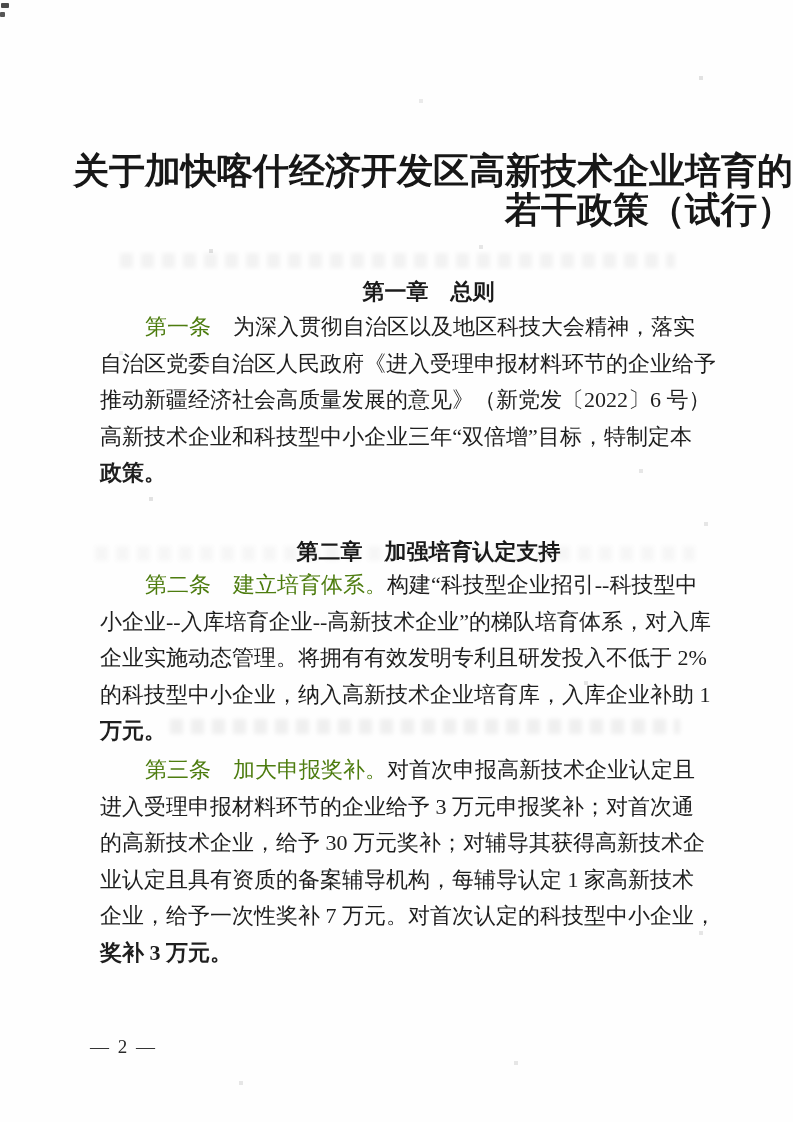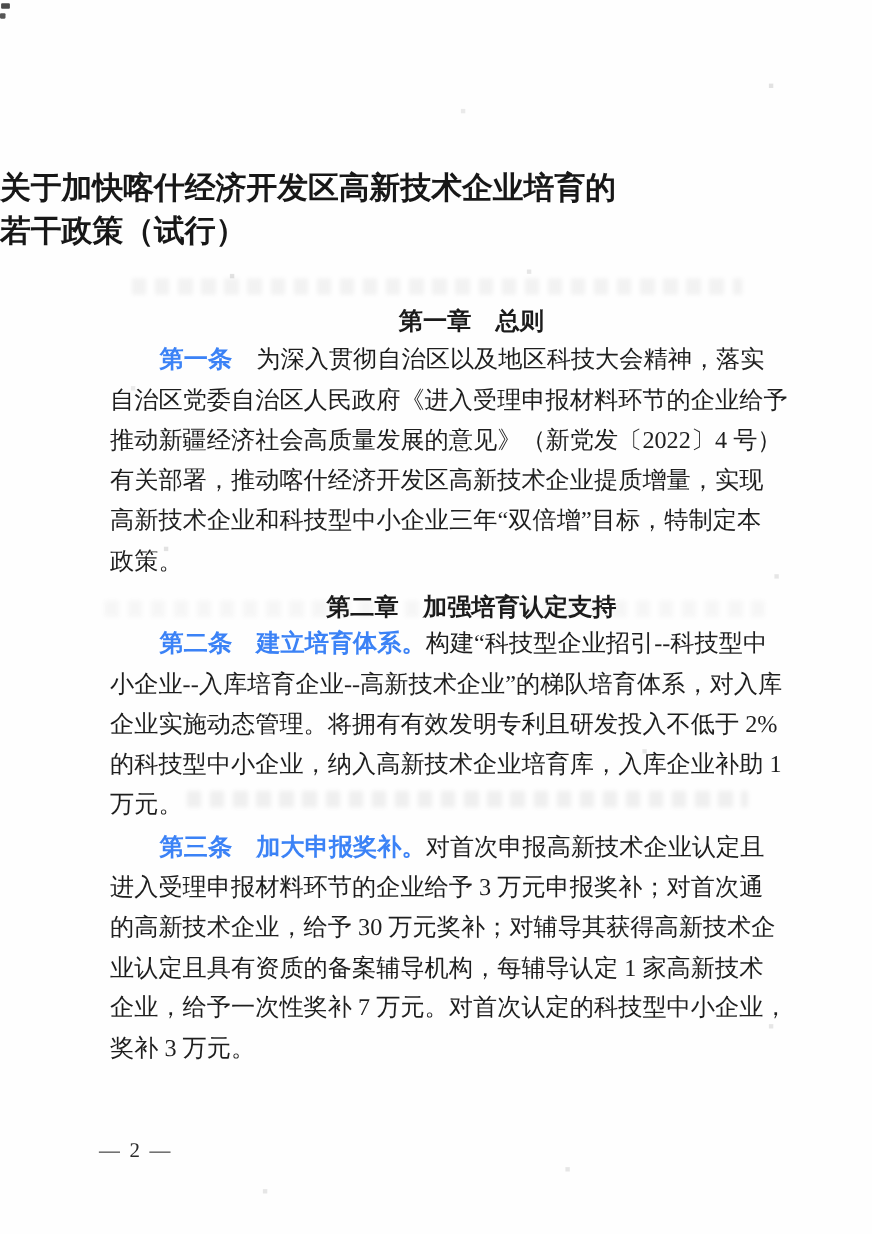--- a/index.html
+++ b/index.html
@@ -13,22 +13,22 @@
     font-family: "Liberation Serif", serif;
     color: #1c1c1c;
   }
 
   
   .doc-title {
     position: absolute;
     top: 152px;
     left: 0;
     width: 100%;
-    text-align: left;
-    font-size: 28px;
+    text-align: right;
+    font-size: 36px;
     font-weight: bold;
     line-height: 39px;
     color: #171717;
     letter-spacing: 0px;
   }
 
   
   .chapter {
     position: absolute;
     left: 0;
@@ -58,26 +58,27 @@
     line-height: 36.5px;
     font-size: 22px;
     white-space: nowrap;
     text-align: justify;
     text-align-last: justify;
     color: #1e1e1e;
   }
   .line.last {
     text-align: left;
     text-align-last: left;
+    font-weight: bold;
   }
   .line.indent { text-indent: 45px; }
   .clause-b {
-    font-weight: bold;
+    font-weight: normal;
     font-family: "Liberation Sans", sans-serif;
-    color: #3b82f6;
+    color: #4d7c0f;
   }
 
   
   .page-number {
     position: absolute;
     top: 1036px;
     left: 90px;
     font-size: 19px;
     letter-spacing: 2px;
     color: #2a2a2a;
@@ -139,22 +140,21 @@
   <div class="doc-title">
     <div>关于加快喀什经济开发区高新技术企业培育的</div>
     <div>若干政策（试行）</div>
   </div>
 
   <div class="chapter chapter1">第一章　总则</div>
 
   <div class="para para1">
     <div class="line indent"><span class="clause-b">第一条</span><span>　为深入贯彻自治区以及地区科技大会精神，落实</span></div>
     <div class="line"><span>自治区党委自治区人民政府《进入受理申报材料环节的企业给予</span></div>
-    <div class="line"><span>推动新疆经济社会高质量发展的意见》（新党发〔2022〕4 号）</span></div>
-    <div class="line"><span>有关部署，推动喀什经济开发区高新技术企业提质增量，实现</span></div>
+    <div class="line"><span>推动新疆经济社会高质量发展的意见》（新党发〔2022〕6 号）</span></div>
     <div class="line"><span>高新技术企业和科技型中小企业三年“双倍增”目标，特制定本</span></div>
     <div class="line last"><span>政策。</span></div>
   </div>
 
   <div class="chapter chapter2">第二章　加强培育认定支持</div>
 
   <div class="para para2">
     <div class="line indent"><span class="clause-b">第二条　建立培育体系。</span><span>构建“科技型企业招引--科技型中</span></div>
     <div class="line"><span>小企业--入库培育企业--高新技术企业”的梯队培育体系，对入库</span></div>
     <div class="line"><span>企业实施动态管理。将拥有有效发明专利且研发投入不低于 2%</span></div>

